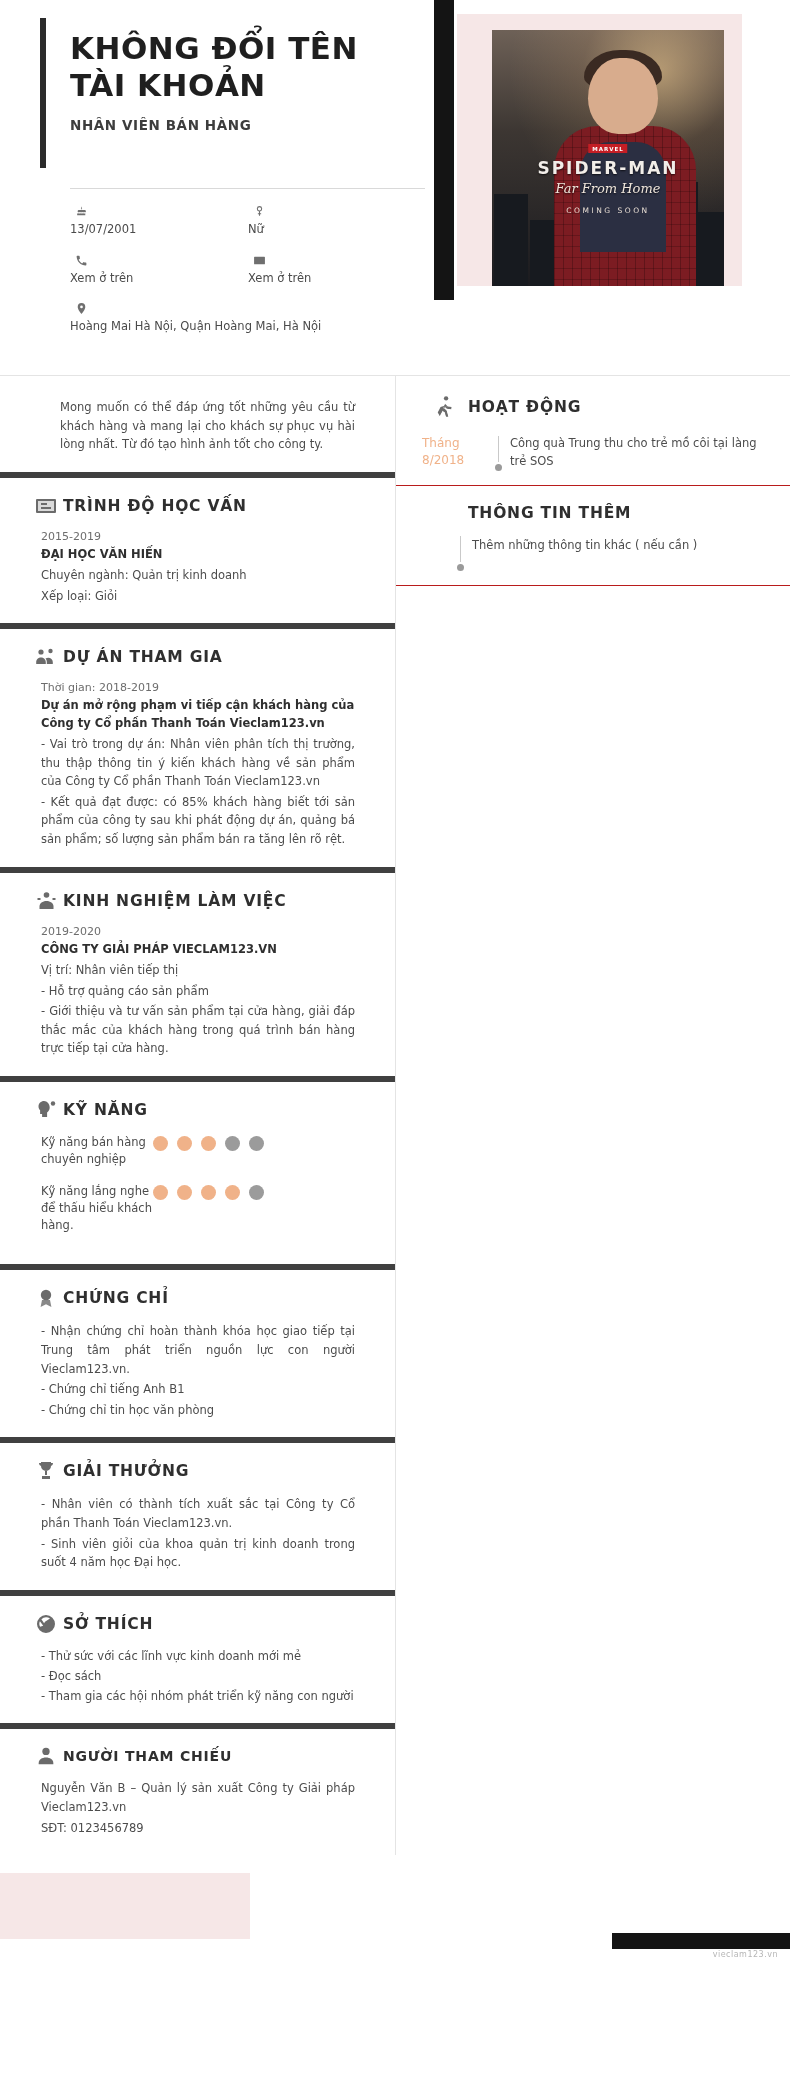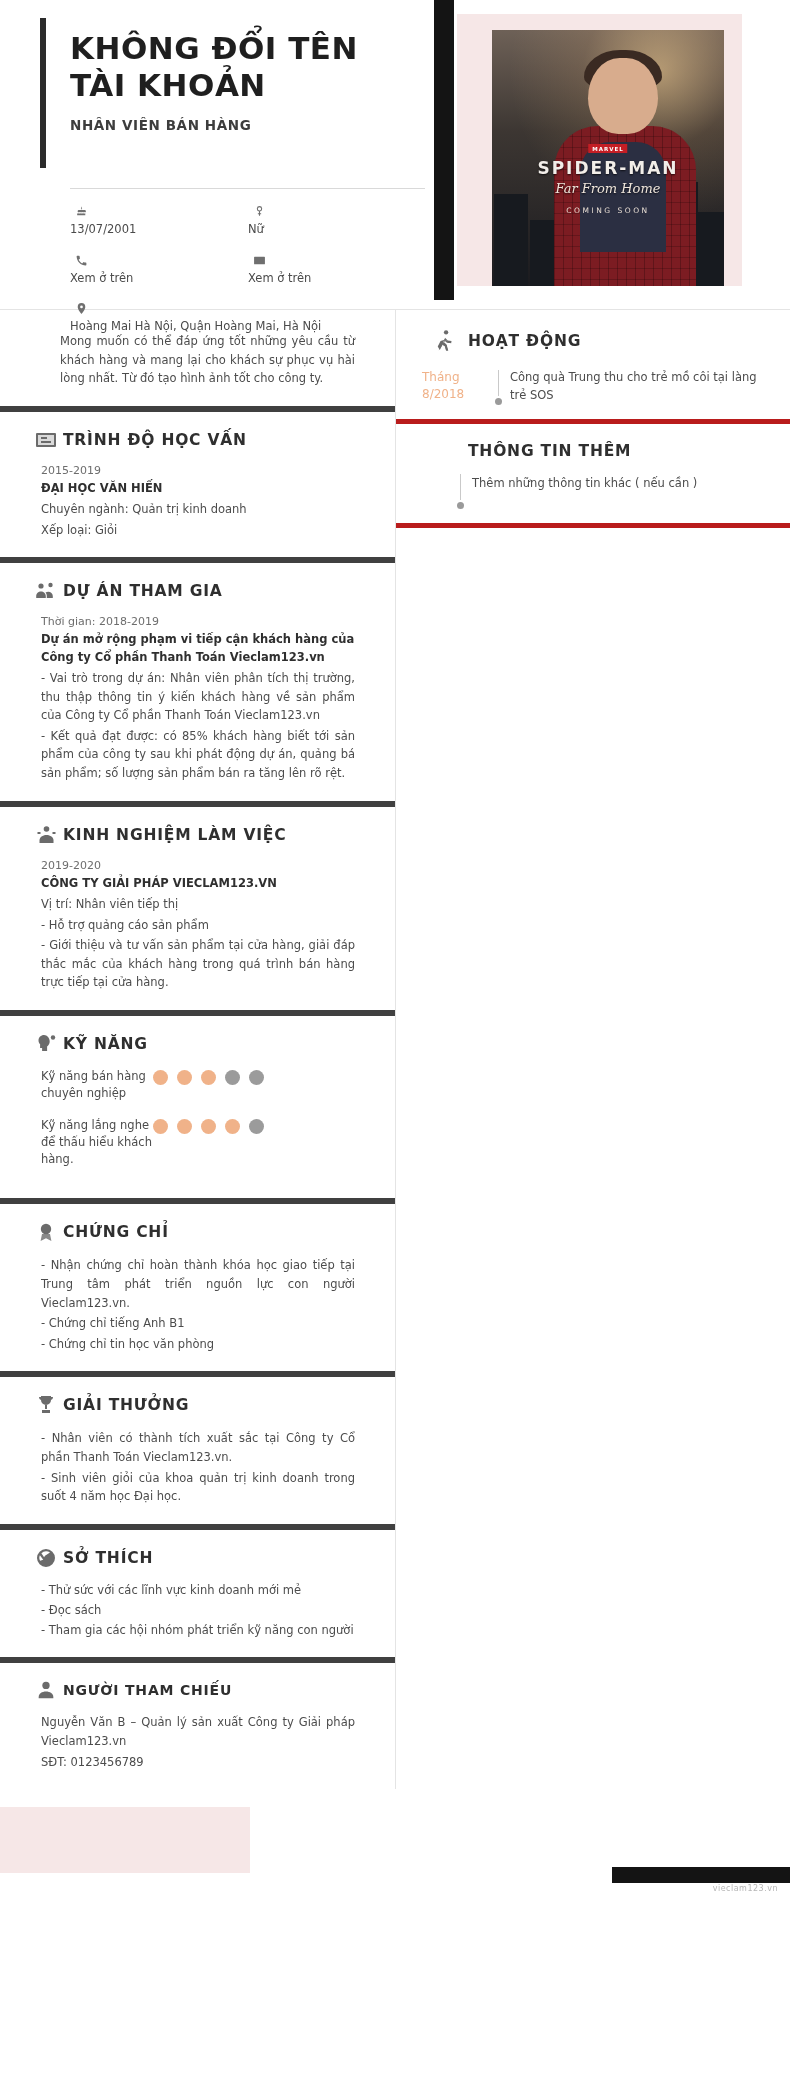--- a/index.html
+++ b/index.html
@@ -15,21 +15,21 @@
     position: relative;
     width: 790px;
     min-height: 2092px;
     background: #ffffff;
     overflow: hidden;
   }
 
   
   .header {
     position: relative;
-    height: 310px;
+    height: 376px;
     background: #ffffff;
     border-bottom: 1px solid #e4e4e4;
   }
   .header-left-bar {
     position: absolute;
     left: 40px; top: 18px;
     width: 6px; height: 150px;
     background: #2b2b2b;
   }
   .header-mid-bar {
@@ -290,21 +290,21 @@
     width: 15px; height: 15px;
     border-radius: 50%;
     background: #9b9b9b;
   }
   .dot.on { background: #f0b289; }
 
   
   .rsection {
     position: relative;
     padding: 18px 26px 14px 26px;
-    border-bottom: 5px solid #b91c1c;
+    border-bottom: 1px solid #b91c1c;
   }
   .r-head {
     display: flex;
     align-items: center;
     margin-bottom: 14px;
   }
   .r-icon {
     width: 46px;
     flex: 0 0 46px;
     display: flex;

